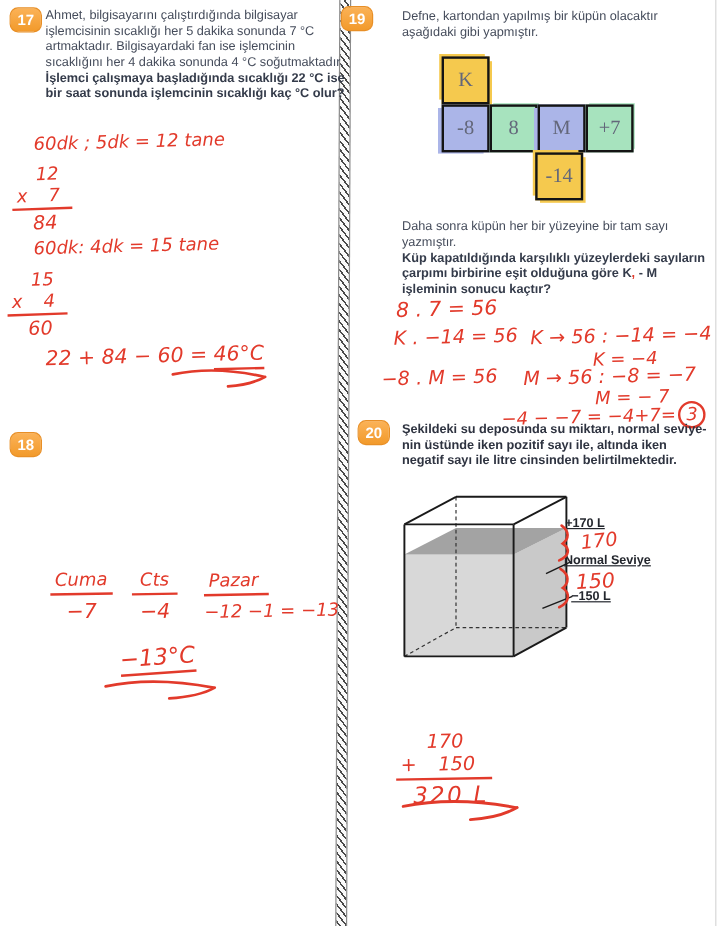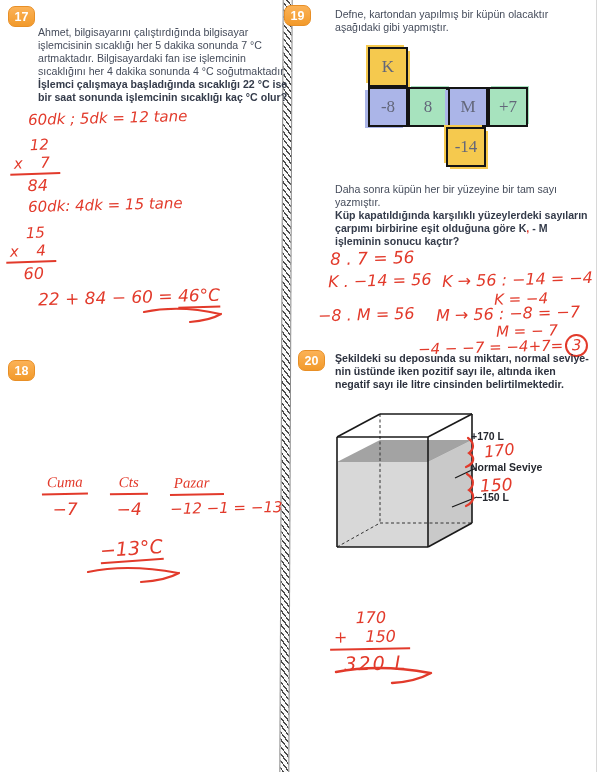--- a/index.html
+++ b/index.html
@@ -20,54 +20,54 @@
   .hw{position:absolute;color:#e23a2b;font-family:"DejaVu Sans",sans-serif;font-style:italic;
       white-space:nowrap;transform:rotate(-1.5deg);}
   .mult{position:absolute;color:#e23a2b;font-family:"DejaVu Sans",sans-serif;font-style:italic;
         font-size:15px;width:50px;transform:rotate(-2deg);}
   .m-top{text-align:center;padding-left:10px;}
   .m-mid{display:flex;justify-content:space-between;border-bottom:2px solid #e23a2b;
          padding:0 10px 1px 4px;}
   .m-res{text-align:center;font-size:16px;padding-left:4px;padding-top:1px;}
   .frac{position:absolute;color:#e23a2b;font-family:"DejaVu Sans",sans-serif;font-style:italic;
         text-align:center;transform:rotate(-1deg);}
-  .f-top{font-size:15px;padding:0 4px 2px 4px;border-bottom:2.2px solid #e23a2b;font-family:Liberation Serif, serif;}
+  .f-top{font-size:15px;padding:0 4px 2px 4px;border-bottom:2.2px solid #e23a2b;}
   .f-val{font-size:17px;padding-top:4px;}
   .ansline{border-bottom:2.2px solid #e23a2b;padding-bottom:1px;}
   .circle3{display:inline-block;width:19px;height:19px;line-height:19px;border:2.3px solid #e23a2b;
            border-radius:50%;text-align:center;margin-left:2px;}
   
   .net-sq{position:absolute;width:40px;height:40px;box-sizing:border-box;border:2.4px solid #141414;
           display:flex;align-items:center;justify-content:center;
           font-family:"Liberation Serif",serif;font-size:17px;color:#63677a;}
   .sq-yellow{background:#f5c94e;box-shadow:-3px -3px 0 -1px #f5c94e,3px 3px 0 -1px #f5c94e;}
   .sq-blue{background:#abb5e8;box-shadow:-4px 2px 0 -1px #abb5e8;}
   .sq-green{background:#a7e3be;box-shadow:2px -2px 0 -1px #a7e3be;}
   
-  .tlabel{position:absolute;font-size:10.5px;font-weight:bold;color:#24272e;white-space:nowrap;}
+  .tlabel{position:absolute;font-size:10.5px;font-weight:bold;color:#24272e;white-space:nowrap;text-decoration:underline;}
   
   .spiral{position:absolute;left:281px;top:-4px;width:8px;height:780px;
           background:repeating-linear-gradient(52deg,#4a4a4a 0px,#4a4a4a 1.3px,#fafafa 1.3px,#fafafa 4.4px);
           border-left:1.2px solid #8a8a8a;border-right:1.2px solid #8a8a8a;transform:rotate(0.25deg);}
   .page-edge{position:absolute;left:596px;top:0;width:1px;height:772px;background:#d8d8d8;}
   .add{position:absolute;color:#e23a2b;font-family:"DejaVu Sans",sans-serif;font-style:italic;
        font-size:16px;width:80px;transform:rotate(-1deg);}
   .a-top{padding-left:26px;}
   .a-mid{display:flex;justify-content:space-between;border-bottom:2.5px solid #e23a2b;
          padding:0 14px 2px 4px;}
   .a-res{font-size:19px;padding-left:14px;padding-top:2px;letter-spacing:2px;}
 </style>
 </head>
 <body>
 
 <div class="spiral"></div>
 <div class="page-edge"></div>
 
 <div class="qbadge" style="left:8px;top:6px">17</div>
-<div class="qtext" style="left:38px;top:26px;width:250px">
+<div class="qtext" style="left:38px;top:7px;width:250px">
   <span class="qbody">Ahmet, bilgisayarını çalıştırdığında bilgisayar işlemcisinin sıcaklığı her 5 dakika sonunda 7 °C artmaktadır. Bilgisayardaki fan ise işlemcinin sıcaklığını her 4 dakika sonunda 4 °C soğutmaktadır.</span>
   <span class="qbold">İşlemci çalışmaya başladığında sıcaklığı 22 °C ise bir saat sonunda işlemcinin sıcaklığı kaç °C olur?</span>
 </div>
 
 <div class="hw" style="left:28px;top:109px;font-size:15px">60dk ; 5dk = 12 tane</div>
 
 <div class="mult" style="left:10px;top:136px">
   <div class="m-top">12</div>
   <div class="m-mid">
     <span>x</span>

